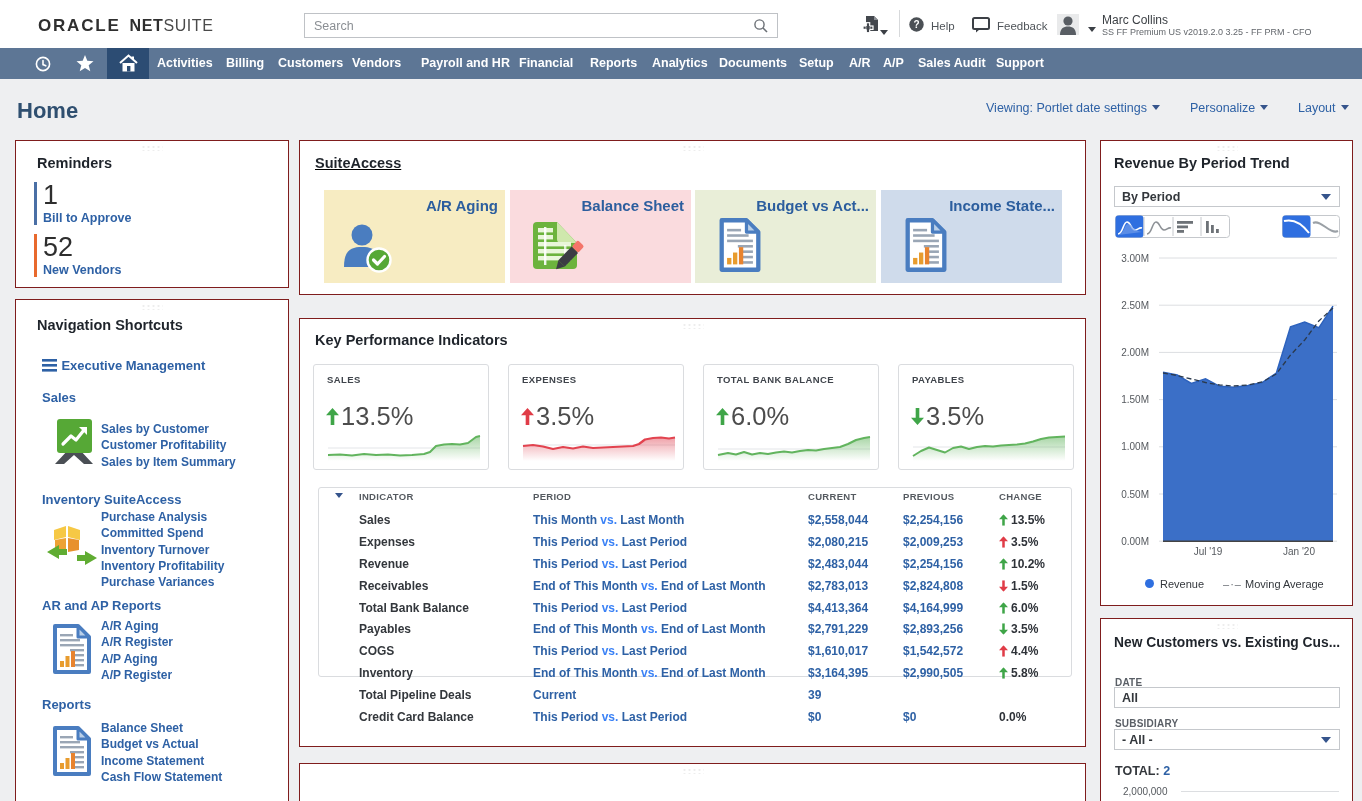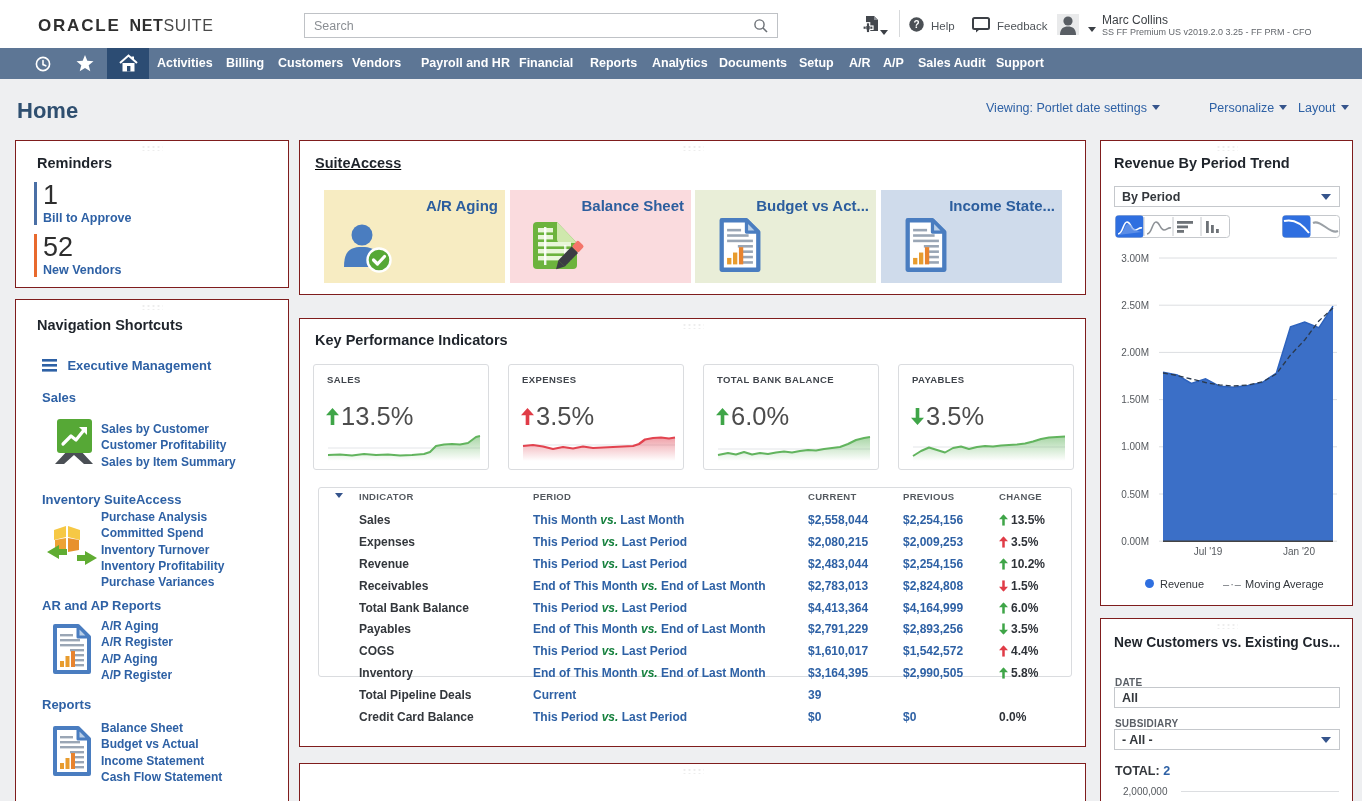--- a/index.html
+++ b/index.html
@@ -53,21 +53,21 @@
 .kbox .kn { position:absolute; left:12px; top:37px; font-size:25.5px; color:#4c4c4c; }
 .kbox svg.spark { position:absolute; left:12px; bottom:8px; }
 
 
 #ktab { position:absolute; left:18px; top:168px; width:754px; height:190px; border:1px solid #dadcdf; border-radius:3px; background:#fff;}
 #ktab table { border-collapse:collapse; width:100%; font-size:12px; }
 #ktab th { font-size:9.5px; color:#555a60; text-align:left; font-weight:bold; letter-spacing:.3px; padding:3px 0 0 0; height:21px; vertical-align:top;}
 #ktab td { padding:0; height:21.9px; vertical-align:middle; }
 #ktab .ind { font-weight:bold; color:#33373c; }
 #ktab .per { font-weight:bold; color:#2e61a5; }
-#ktab .per b { color:#15803d; font-weight:bold;font-style:italic; }
+#ktab .per b { color:#3b82f6; font-weight:bold; }
 #ktab .val { font-weight:bold; color:#2e61a5; }
 #ktab .chg { font-weight:bold; color:#2e3238; }
 
 
 .sel { position:absolute; left:13px; width:226px; height:21px; border:1px solid #c5c8cc; background:#fff; font-size:12.5px; font-weight:bold; color:#33373c; line-height:20px; padding-left:7px; }
 .sel .scaret { position:absolute; right:8px; top:7px; width:0; height:0; border-left:5px solid transparent; border-right:5px solid transparent; border-top:6px solid #35548c; }
 .flabel { font-size:10px; font-weight:bold; color:#5a5f66; letter-spacing:.2px; }
 .grid { position:absolute; height:1px; background:#dcdee1; }
 </style>
 </head>
@@ -170,21 +170,21 @@
   <div class="item" style="left:719px;">Documents</div>
   <div class="item" style="left:799px;">Setup</div>
   <div class="item" style="left:849px;">A/R</div>
   <div class="item" style="left:883px;">A/P</div>
   <div class="item" style="left:918px;">Sales Audit</div>
   <div class="item" style="left:996px;">Support</div>
 </div>
 
 <div id="pgtitle">Home</div>
 <div class="toplink" style="left:986px;">Viewing: Portlet date settings<span class="caret"></span></div>
-<div class="toplink" style="left:1190px;margin-left:19px;">Personalize<span class="caret"></span></div>
+<div class="toplink" style="left:1190px;">Personalize<span class="caret"></span></div>
 <div class="toplink" style="left:1298px;">Layout<span class="caret"></span></div>
 
 <div id="rem" class="card" style="left:15px; top:140px; width:274px; height:148px;">
   <div class="handle"></div>
   <div class="ctitle" style="margin:14px 0 0 21px;">Reminders</div>
   <div class="remgrp" style="margin-top:11px; border-left:3px solid #4a6fa5;">
     <div class="num">1</div>
     <div class="rl">Bill to Approve</div>
   </div>
   <div class="remgrp" style="margin-top:9px; border-left:3px solid #e8692d;">
@@ -196,21 +196,21 @@
 <div id="ns" class="card" style="left:15px; top:299px; width:274px; height:510px;">
   <div class="handle"></div>
   <div class="ctitle" style="margin:17px 0 0 21px;">Navigation Shortcuts</div>
 
   <div class="abs" style="left:26px; top:56px;">
     <svg width="15" height="13" viewBox="0 0 15 13" style="vertical-align:-2px;">
         <rect y="0" width="15" height="2.6" fill="#2e61a5"></rect>
         <rect y="5" width="15" height="2.6" fill="#2e61a5"></rect>
         <rect y="10" width="15" height="2.6" fill="#2e61a5"></rect>
       </svg>
-    <span class="sec" style="margin-left:6px;">Executive Management</span>
+    <span class="sec" style="">Executive Management</span>
   </div>
   <div class="sec abs" style="left:26px; top:90px;">Sales</div>
 
   <svg class="abs" style="left:37px; top:118px;" width="42" height="47" viewBox="0 0 42 47">
     <path d="M2 46 L16 31 L26 31 L40 46 L31 46 L21 37 L11 46 Z" fill="#4a4f55"></path>
     <rect x="4" y="1" width="35" height="34" rx="3" fill="#56a836"></rect>
     <path d="M10 26 L18 18 L23 22 L31 12" fill="none" stroke="#fff" stroke-width="3.2" stroke-linecap="round" stroke-linejoin="round"></path>
     <path d="M26 9 L34 9 L34 17 Z" fill="#fff"></path>
   </svg>
   <div class="links abs" style="left:85px; top:121px;">Sales by Customer<br>Customer Profitability<br>Sales by Item Summary</div>

